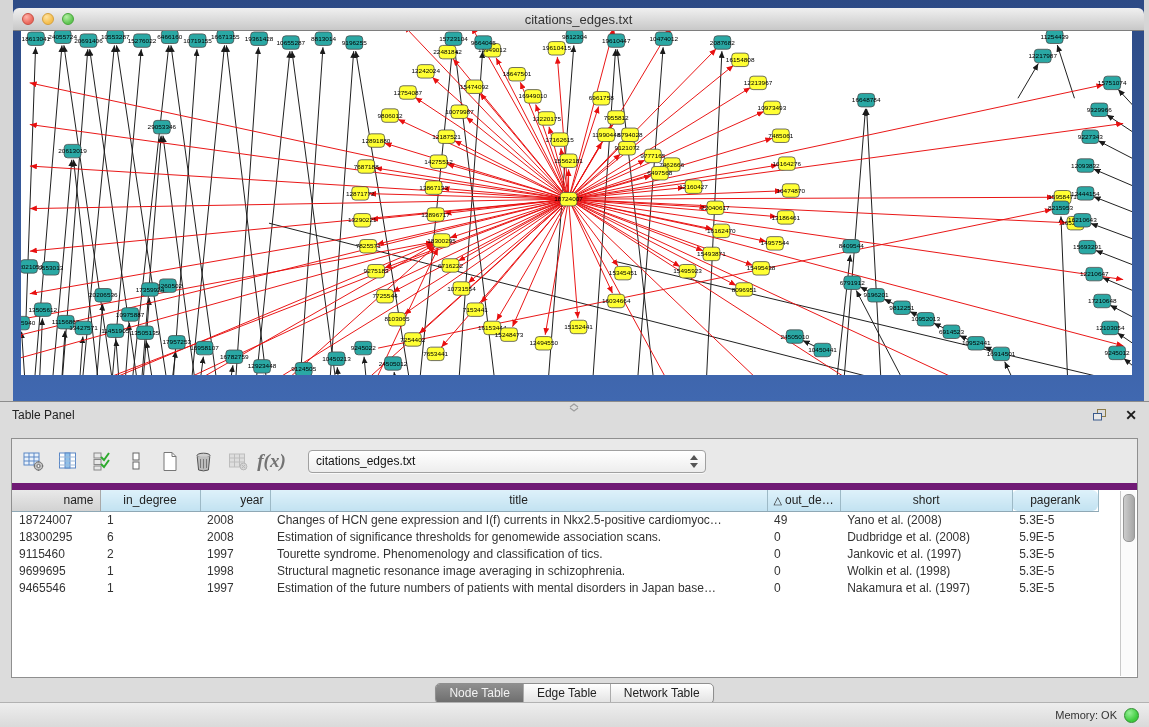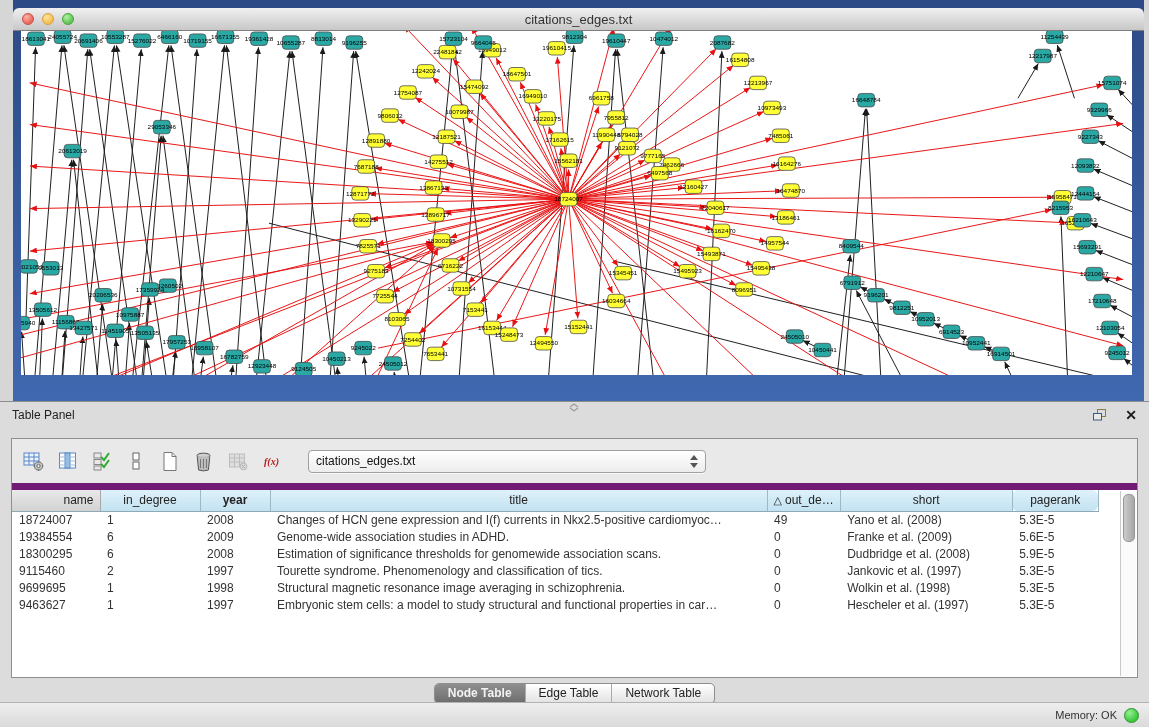--- a/index.html
+++ b/index.html
@@ -24,41 +24,41 @@
   .table-panel{position:absolute;left:0;top:401px;width:1149px;height:326px;background:#dcdcdc;border-top:1px solid #8d8d8d;box-sizing:border-box;}
   .grip{position:absolute;left:568px;top:1px;width:12px;height:9px;opacity:.75;}
   .tp-header{height:25px;display:flex;align-items:center;padding:0 12px;font-size:12px;color:#222;}
   .tp-spacer{flex:1;}
   .tp-float{margin-right:18px;cursor:pointer;display:flex;align-items:center;}
   .tp-close{font-size:14px;font-weight:bold;color:#1a1a1a;cursor:pointer;line-height:14px;}
   .tp-box{position:absolute;left:11px;top:36px;width:1125px;height:238px;background:#e9e9e9;border:1px solid #8f8f8f;box-sizing:content-box;}
   .toolbar{height:44px;display:flex;align-items:center;padding-left:10px;gap:11px;}
   .tbtn{width:23px;height:23px;display:flex;align-items:center;justify-content:center;cursor:pointer;}
   .tbtn.disabled{opacity:.55;cursor:default;}
-  .fx{font-size:10px;font-style:italic;font-family:"Liberation Serif",serif;font-weight:bold;color:#b91c1c;}
+  .fx{font-size:19px;font-style:italic;font-family:"Liberation Serif",serif;font-weight:bold;color:#737373;}
   .combo{margin-left:14px;width:382px;height:21px;border:1px solid #a0a0a0;border-radius:4px;background:linear-gradient(#ffffff,#ededed);display:flex;align-items:center;padding:0 7px;font-size:12px;color:#111;box-shadow:0 1px 0 rgba(255,255,255,.7);cursor:pointer;}
   .combo .ctext{flex:1;}
   .arrows{display:flex;flex-direction:column;gap:3px;margin-left:6px;}
   .arr-up{width:0;height:0;border-left:4px solid transparent;border-right:4px solid transparent;border-bottom:5px solid #555;}
   .arr-dn{width:0;height:0;border-left:4px solid transparent;border-right:4px solid transparent;border-top:5px solid #555;}
 
   .grid{position:absolute;left:0;top:44px;right:0;bottom:0;background:#ffffff;border-top:7px solid #701a75;overflow:hidden;}
   table{border-collapse:collapse;table-layout:fixed;font-size:12px;}
   th{height:21px;font-weight:normal;background:linear-gradient(#def1fa,#c2e2f1);border-right:1px solid #9db9c6;border-bottom:1px solid #8fa8b5;color:#222;padding:0 6px;overflow:hidden;white-space:nowrap;box-sizing:border-box;cursor:pointer;}
   th.gray{background:linear-gradient(#e9e9e9,#d2d2d2);border-right:1px solid #a8a8a8;}
   td{height:17px;padding:0 4px 0 7px;color:#333;white-space:nowrap;overflow:hidden;box-sizing:border-box;}
   .sortglyph{font-size:11px;margin-right:3px;}
   .vscroll{position:absolute;top:1px;right:1px;width:15px;bottom:1px;background:#fbfbfb;border-left:1px solid #c9c9c9;}
   .vthumb{position:absolute;left:2px;top:3px;width:10px;height:46px;border-radius:5px;background:linear-gradient(90deg,#cccccc,#a6a6a6);border:1px solid #979797;cursor:pointer;}
 
   .tabs{position:absolute;left:0;top:281px;width:100%;display:flex;justify-content:center;}
   .tabgroup{display:flex;border:1px solid #8f8f8f;border-radius:5px;overflow:hidden;height:19px;background:linear-gradient(#ffffff,#e2e2e2);box-shadow:0 1px 1px rgba(0,0,0,.15);}
   .tab{padding:0 13px;font-size:12px;line-height:19px;color:#222;border-left:1px solid #ababab;cursor:pointer;white-space:nowrap;}
   .tab:first-child{border-left:none;}
-  .tab.active{background:linear-gradient(#8f8f8f,#6d6d6d);color:#f2f2f2;font-weight:bold;}
+  .tab.active{background:linear-gradient(#8f8f8f,#6d6d6d);color:#f2f2f2;}
 
   .statusbar{position:absolute;left:0;bottom:0;width:100%;height:25px;background:linear-gradient(#eeeeee,#dadada);border-top:1px solid #b2b2b2;display:flex;align-items:center;justify-content:flex-end;padding-right:10px;box-sizing:border-box;font-size:11px;color:#333;}
   .memdot{width:13px;height:13px;border-radius:50%;margin-left:7px;background:radial-gradient(circle at 35% 30%,#96f096,#3ecb3e 65%);border:1px solid #2f8f2f;}
 </style>
 </head>
 <body>
 
 <div class="app">
 
   <div class="desktop">
@@ -858,45 +858,36 @@
               <col style="width: 70px;">
               <col style="width: 497px;">
               <col style="width: 70px;">
               <col style="width: 172px;">
               <col style="width: 86px;">
             </colgroup>
           <thead>
               <tr id="head-row">
                 <th class="gray" style="text-align: right;"><span>name</span></th>
                 <th style="text-align: center;"><span>in_degree</span></th>
-                <th style="text-align: center; font-weight: bold;"><span>year</span></th>
+                <th style="text-align: right;"><span>year</span></th>
                 <th style="text-align: center;"><span>title</span></th>
                 <th style="text-align: center;"><span class="sortglyph">△</span><span>out_de…</span></th>
                 <th style="text-align: center;"><span>short</span></th>
                 <th style="text-align: center; border-radius: 6px;"><span>pagerank</span></th>
               </tr>
             </thead>
           <tbody id="body-rows">
               <tr>
                 <td>18724007</td>
                 <td>1</td>
                 <td>2008</td>
                 <td>Changes of HCN gene expression and I(f) currents in Nkx2.5-positive cardiomyoc…</td>
                 <td>49</td>
                 <td>Yano et al. (2008)</td>
                 <td>5.3E-5</td>
-              </tr>
-              <tr>
-                <td>19384554</td>
-                <td>6</td>
-                <td>2009</td>
-                <td>Genome-wide association studies in ADHD.</td>
-                <td>0</td>
-                <td>Franke et al. (2009)</td>
-                <td>5.6E-5</td>
               </tr>
               <tr>
                 <td>18300295</td>
                 <td>6</td>
                 <td>2008</td>
                 <td>Estimation of significance thresholds for genomewide association scans.</td>
                 <td>0</td>
                 <td>Dudbridge et al. (2008)</td>
                 <td>5.9E-5</td>
               </tr>
@@ -912,26 +903,26 @@
               <tr>
                 <td>9699695</td>
                 <td>1</td>
                 <td>1998</td>
                 <td>Structural magnetic resonance image averaging in schizophrenia.</td>
                 <td>0</td>
                 <td>Wolkin et al. (1998)</td>
                 <td>5.3E-5</td>
               </tr>
               <tr>
-                <td>9463627</td>
+                <td>9465546</td>
                 <td>1</td>
                 <td>1997</td>
-                <td>Embryonic stem cells: a model to study structural and functional properties in car…</td>
+                <td>Estimation of the future numbers of patients with mental disorders in Japan base…</td>
                 <td>0</td>
-                <td>Hescheler et al. (1997)</td>
+                <td>Nakamura et al. (1997)</td>
                 <td>5.3E-5</td>
               </tr>
             </tbody>
         </table>
         <div class="vscroll">
           <div class="vthumb"></div>
         </div>
       </div>
     </div>
 

